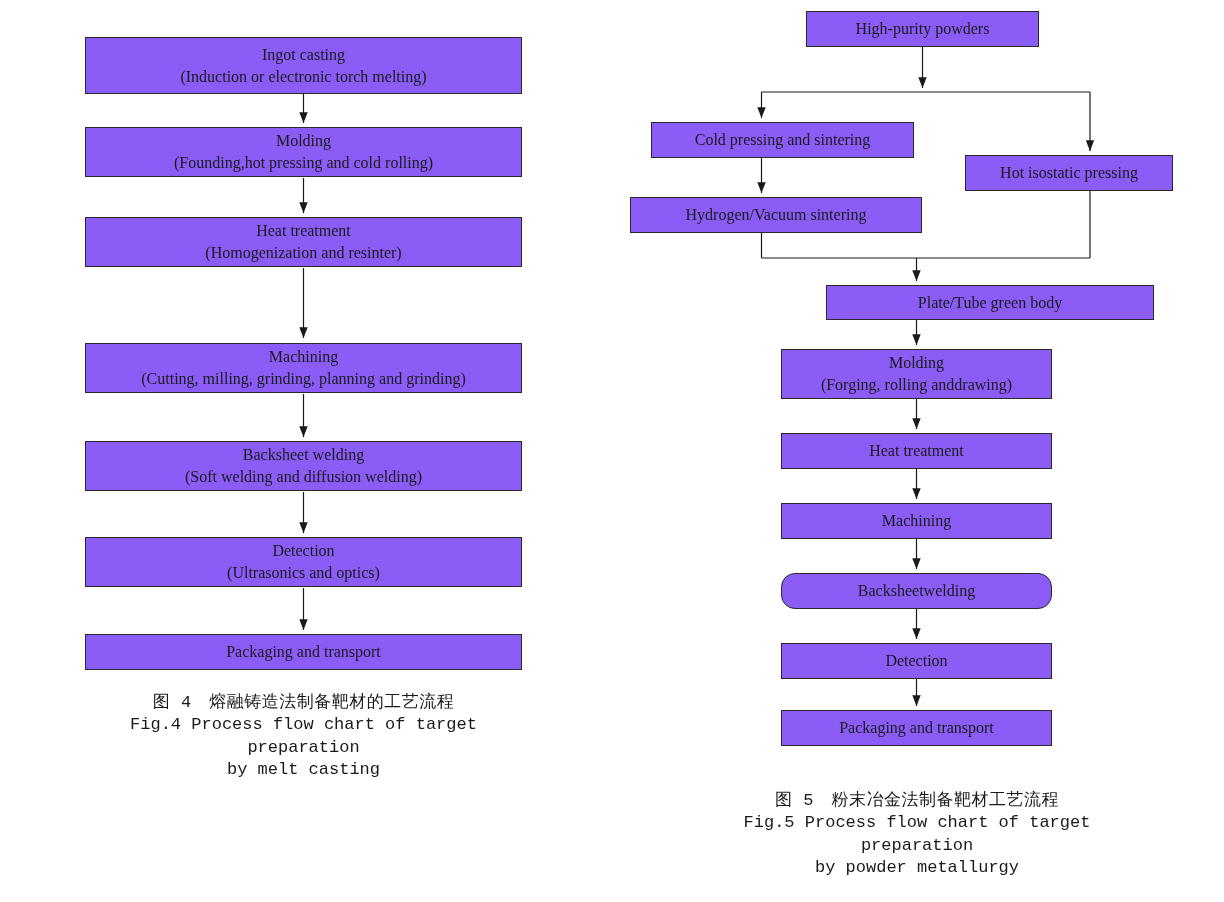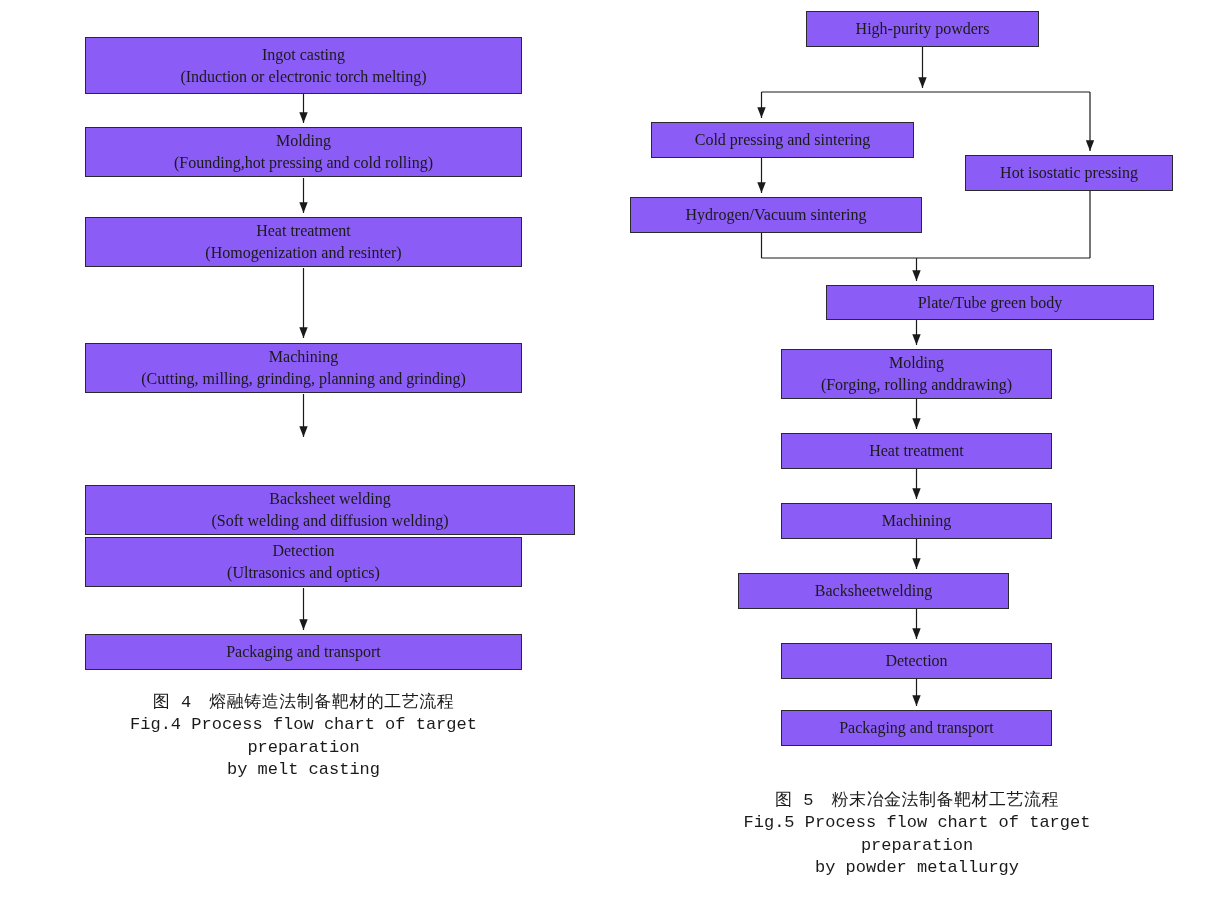--- a/index.html
+++ b/index.html
@@ -99,21 +99,21 @@
     <div class="flowbox" style="left:85px; top:217px; width:437px; height:50px;">
       <div class="box-title">Heat treatment</div>
       <div class="box-subtitle">(Homogenization and resinter)</div>
     </div>
 
     <div class="flowbox" style="left:85px; top:343px; width:437px; height:50px;">
       <div class="box-title">Machining</div>
       <div class="box-subtitle">(Cutting, milling, grinding, planning and grinding)</div>
     </div>
 
-    <div class="flowbox" style="left:85px; top:441px; width:490px; height:50px;margin-top:44px;">
+    <div class="flowbox" style="left:85px; top:441px; width:437px; height:50px;">
       <div class="box-title">Backsheet welding</div>
       <div class="box-subtitle">(Soft welding and diffusion welding)</div>
     </div>
 
     <div class="flowbox" style="left:85px; top:537px; width:437px; height:50px;">
       <div class="box-title">Detection</div>
       <div class="box-subtitle">(Ultrasonics and optics)</div>
     </div>
 
     <div class="flowbox" style="left:85px; top:634px; width:437px; height:36px;">
@@ -159,21 +159,21 @@
     <div class="flowbox" style="left:781px; top:433px; width:271px; height:36px;">
       <div class="box-title">Heat treatment</div>
 
     </div>
 
     <div class="flowbox" style="left:781px; top:503px; width:271px; height:36px;">
       <div class="box-title">Machining</div>
 
     </div>
 
-    <div class="flowbox" style="left:738px; top:573px; width:271px; height:36px;">
+    <div class="flowbox" style="left:781px; top:573px; width:271px; height:36px;border-radius:14px;">
       <div class="box-title">Backsheetwelding</div>
 
     </div>
 
     <div class="flowbox" style="left:781px; top:643px; width:271px; height:36px;">
       <div class="box-title">Detection</div>
 
     </div>
 
     <div class="flowbox" style="left:781px; top:710px; width:271px; height:36px;">

